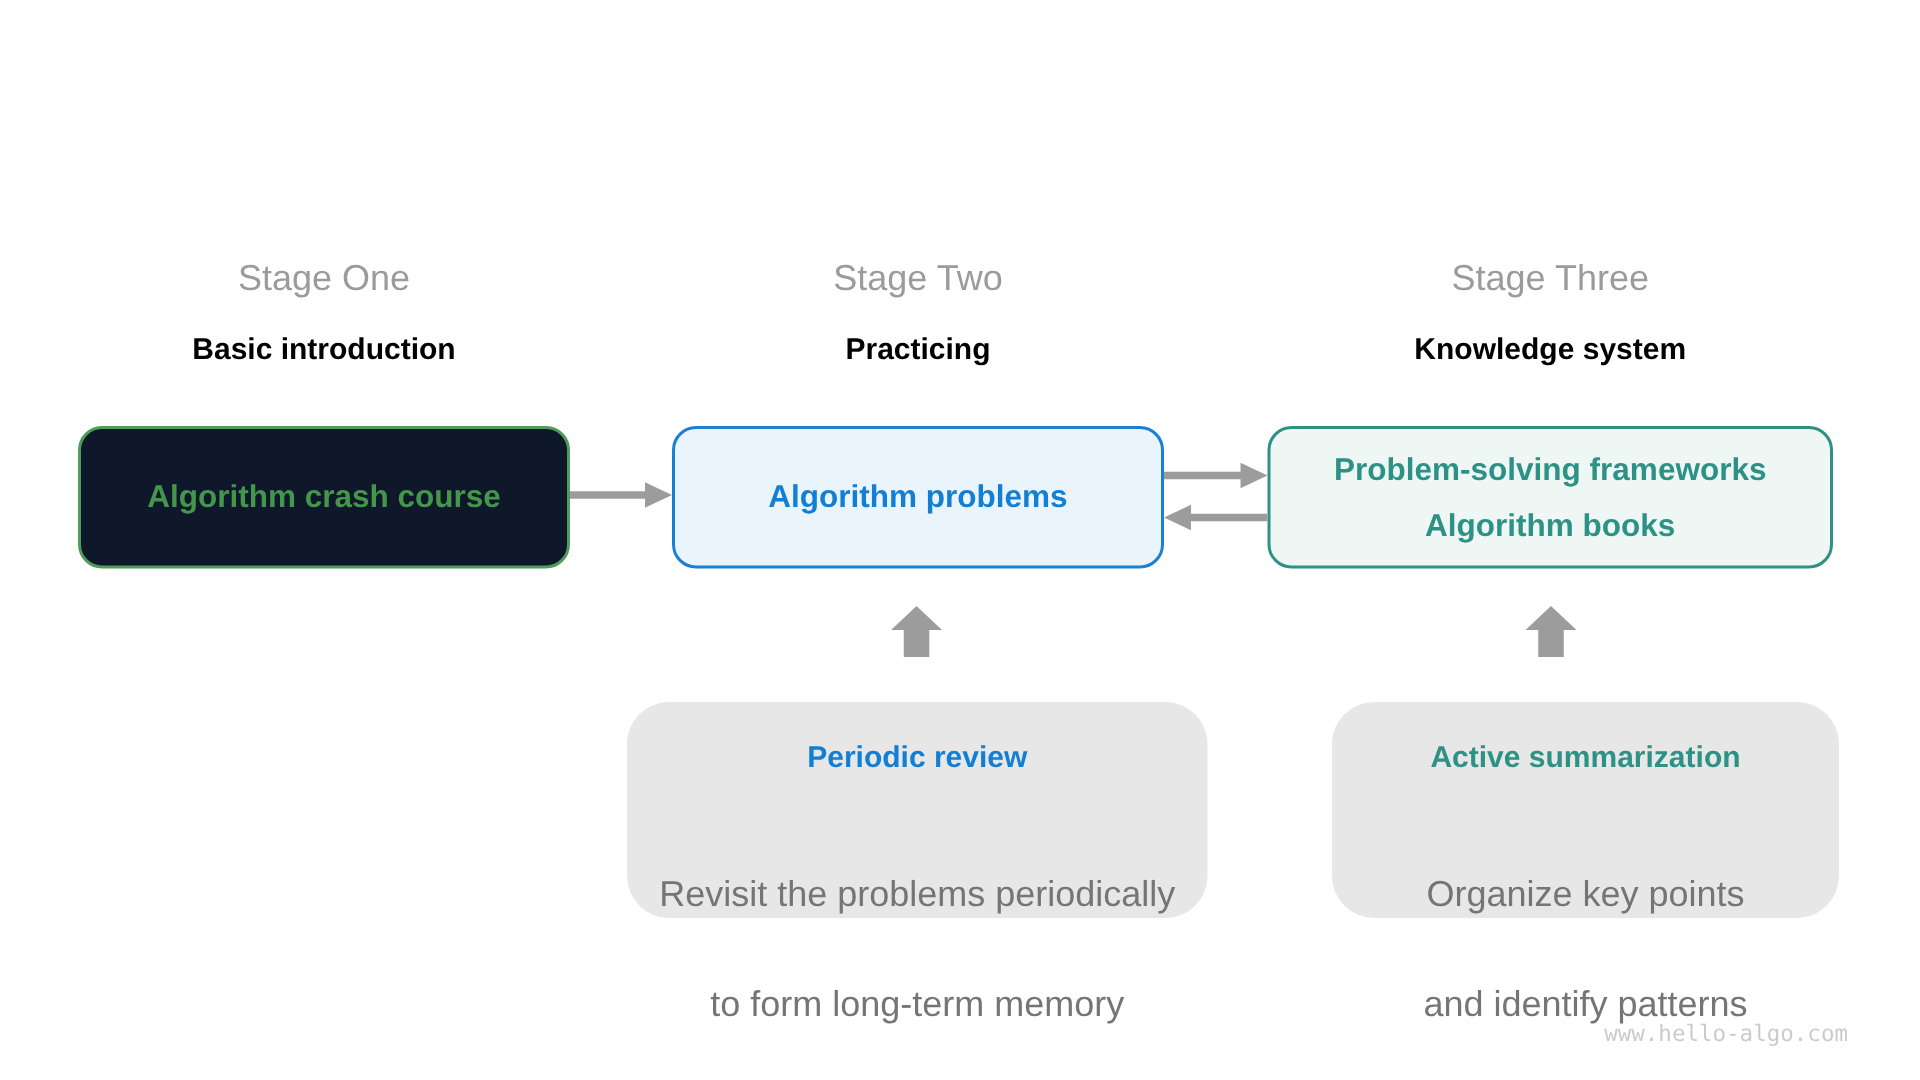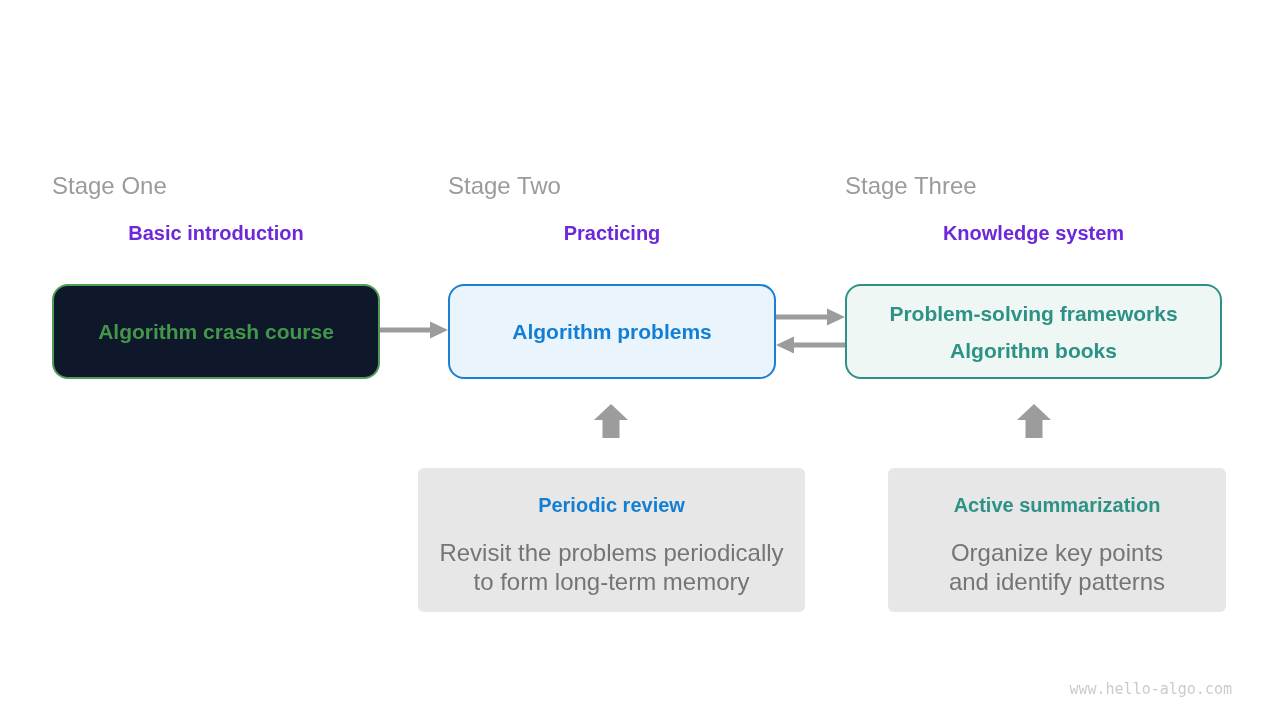--- a/index.html
+++ b/index.html
@@ -14,27 +14,27 @@
     overflow: hidden;
   }
 
   .abs { position: absolute; }
 
   
   .stage-title {
     font-size: 24px;
     font-weight: 400;
     color: #9b9b9b;
-    text-align: left;
+    text-align: center;
     line-height: 28px;
   }
   .stage-subtitle {
     font-size: 20px;
     font-weight: 700;
-    color: #6d28d9;
+    color: #000000;
     text-align: center;
     line-height: 26px;
   }
 
   
   .stage-box {
     height: 95px;
     border-radius: 16px;
     border: 2px solid;
     display: flex;
@@ -52,26 +52,27 @@
   .box-green  { background: #0f172a; border-color: #4f9d58; }
   .box-green  .box-line { color: #43974a; }
   .box-blue   { background: #e9f4fc; border-color: #1c7fd2; }
   .box-blue   .box-line { color: #137fd4; }
   .box-teal   { background: #eef7f4; border-color: #2e9186; }
   .box-teal   .box-line { color: #2d9186; }
 
   
   .note-card {
     background: #e7e7e7;
-    border-radius: 6px;
+    border-radius: 28px;
     height: 144px;
     padding-top: 22px;
     display: flex;
     flex-direction: column;
     align-items: center;
+    gap: 44px;
   }
   .note-title {
     font-size: 20px;
     font-weight: 700;
     line-height: 30px;
     margin-bottom: 18px;
     text-align: center;
     white-space: nowrap;
   }
   .note-title.blue { color: #137fd4; }

